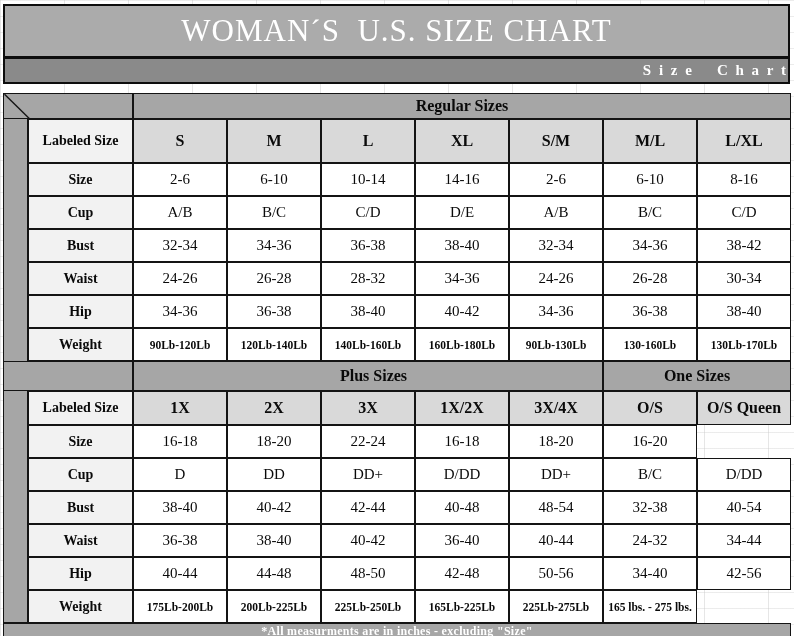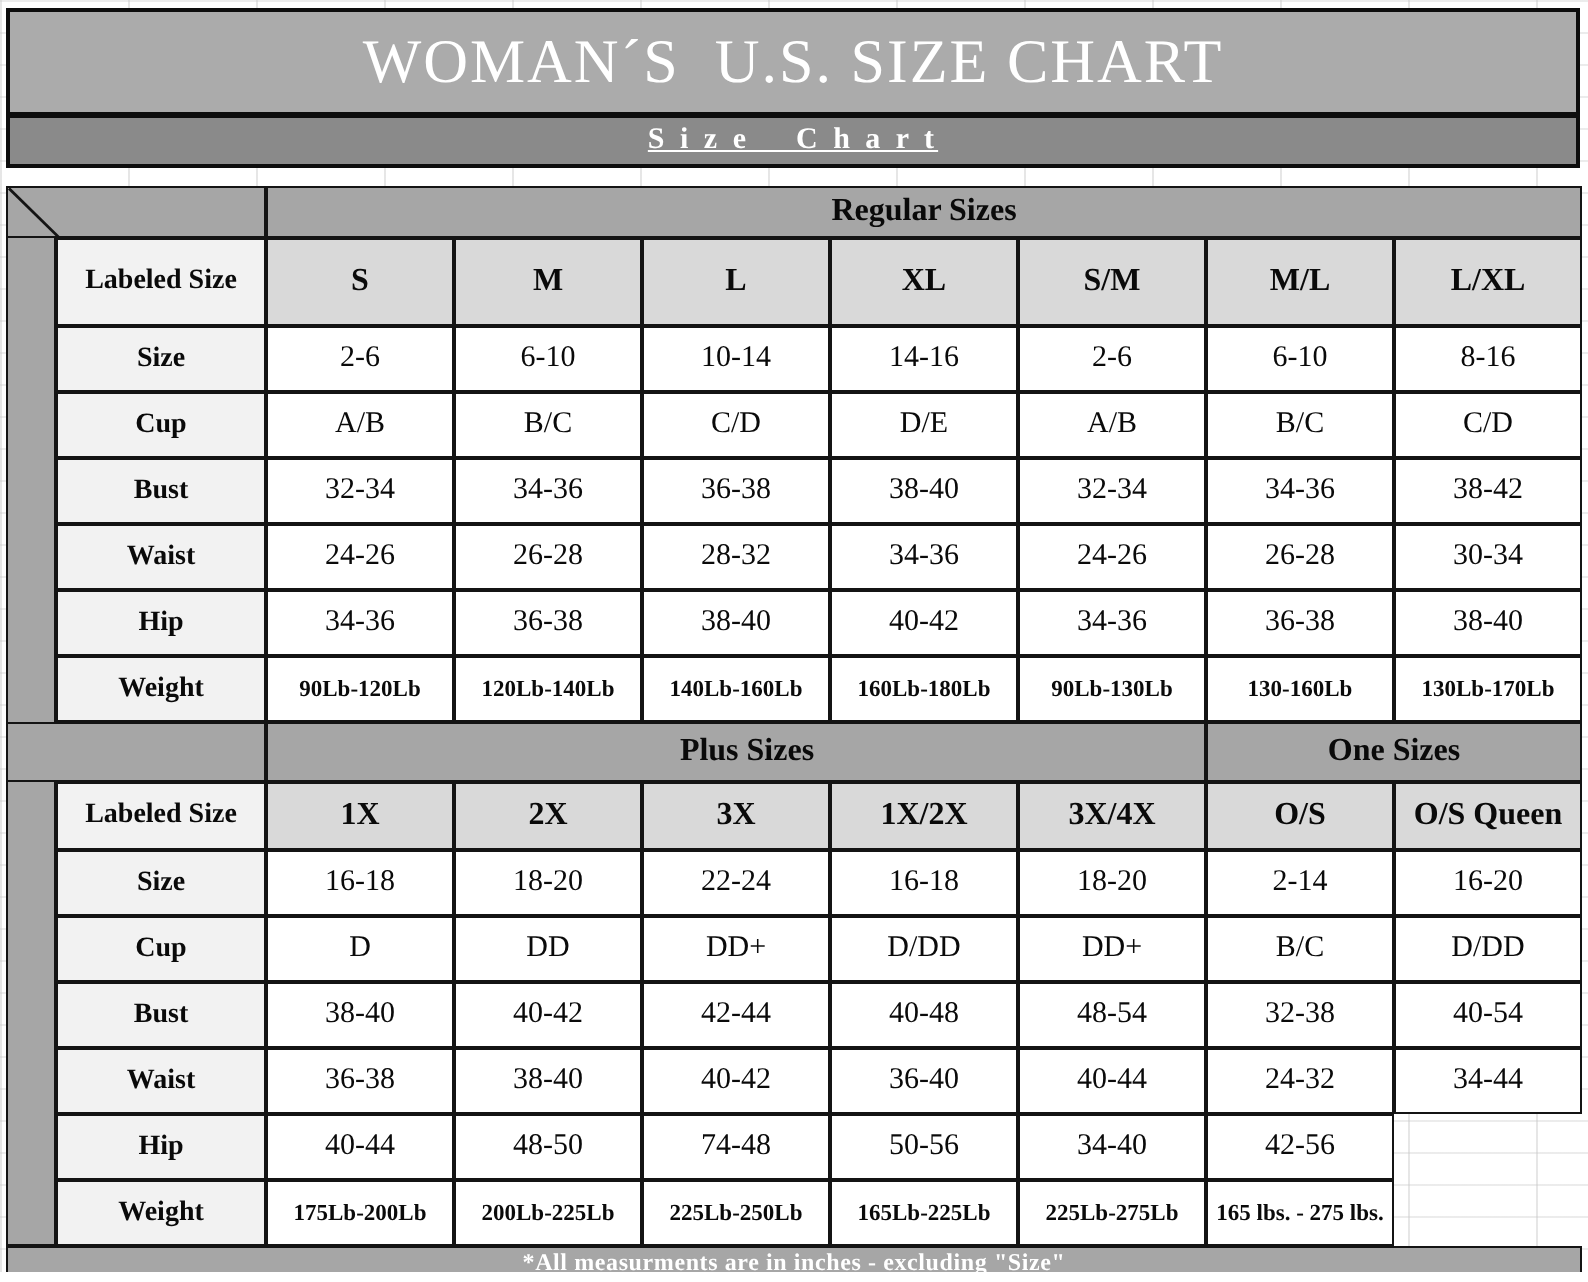--- a/index.html
+++ b/index.html
@@ -27,24 +27,23 @@
     height:50px;line-height:50px;
     background:var(--title_band,#ABABAB);
     color:#fff;text-align:center;
     font-size:31px;letter-spacing:1px;
     white-space:pre;
   }
   .subtitle-band{
     height:23px;line-height:23px;
     background:var(--subtitle_band,#8A8A8A);
     border-top:3px solid #0d0d0d;
-    color:#fff;text-align:center;
+    color:#fff;text-align:right;
     font-weight:bold;font-size:15px;letter-spacing:2px;
     white-space:pre;
-    text-decoration:underline;
   }
   
   .table-wrap{
     position:relative;
     margin-left:3px;
     width:788px;
     box-sizing:border-box;
     padding-left:25px;
     border-radius:14px;
   }
@@ -221,21 +220,20 @@
           <div class="cell col-header">O/S</div>
           <div class="cell col-header">O/S Queen</div>
         </div>
         <div class="row h-data">
           <div class="cell label-cell">Size</div>
           <div class="cell data-cell">16-18</div>
           <div class="cell data-cell">18-20</div>
           <div class="cell data-cell">22-24</div>
           <div class="cell data-cell">16-18</div>
           <div class="cell data-cell">18-20</div>
-          <div class="cell data-cell">2-14</div>
           <div class="cell data-cell">16-20</div>
         </div>
         <div class="row h-data">
           <div class="cell label-cell">Cup</div>
           <div class="cell data-cell">D</div>
           <div class="cell data-cell">DD</div>
           <div class="cell data-cell">DD+</div>
           <div class="cell data-cell">D/DD</div>
           <div class="cell data-cell">DD+</div>
           <div class="cell data-cell">B/C</div>
@@ -257,22 +255,23 @@
           <div class="cell data-cell">38-40</div>
           <div class="cell data-cell">40-42</div>
           <div class="cell data-cell">36-40</div>
           <div class="cell data-cell">40-44</div>
           <div class="cell data-cell">24-32</div>
           <div class="cell data-cell">34-44</div>
         </div>
         <div class="row h-data">
           <div class="cell label-cell">Hip</div>
           <div class="cell data-cell">40-44</div>
+          <div class="cell data-cell">44-48</div>
           <div class="cell data-cell">48-50</div>
-          <div class="cell data-cell">74-48</div>
+          <div class="cell data-cell">42-48</div>
           <div class="cell data-cell">50-56</div>
           <div class="cell data-cell">34-40</div>
           <div class="cell data-cell">42-56</div>
         </div>
         <div class="row h-data">
           <div class="cell label-cell">Weight</div>
           <div class="cell data-cell small">175Lb-200Lb</div>
           <div class="cell data-cell small">200Lb-225Lb</div>
           <div class="cell data-cell small">225Lb-250Lb</div>
           <div class="cell data-cell small">165Lb-225Lb</div>

